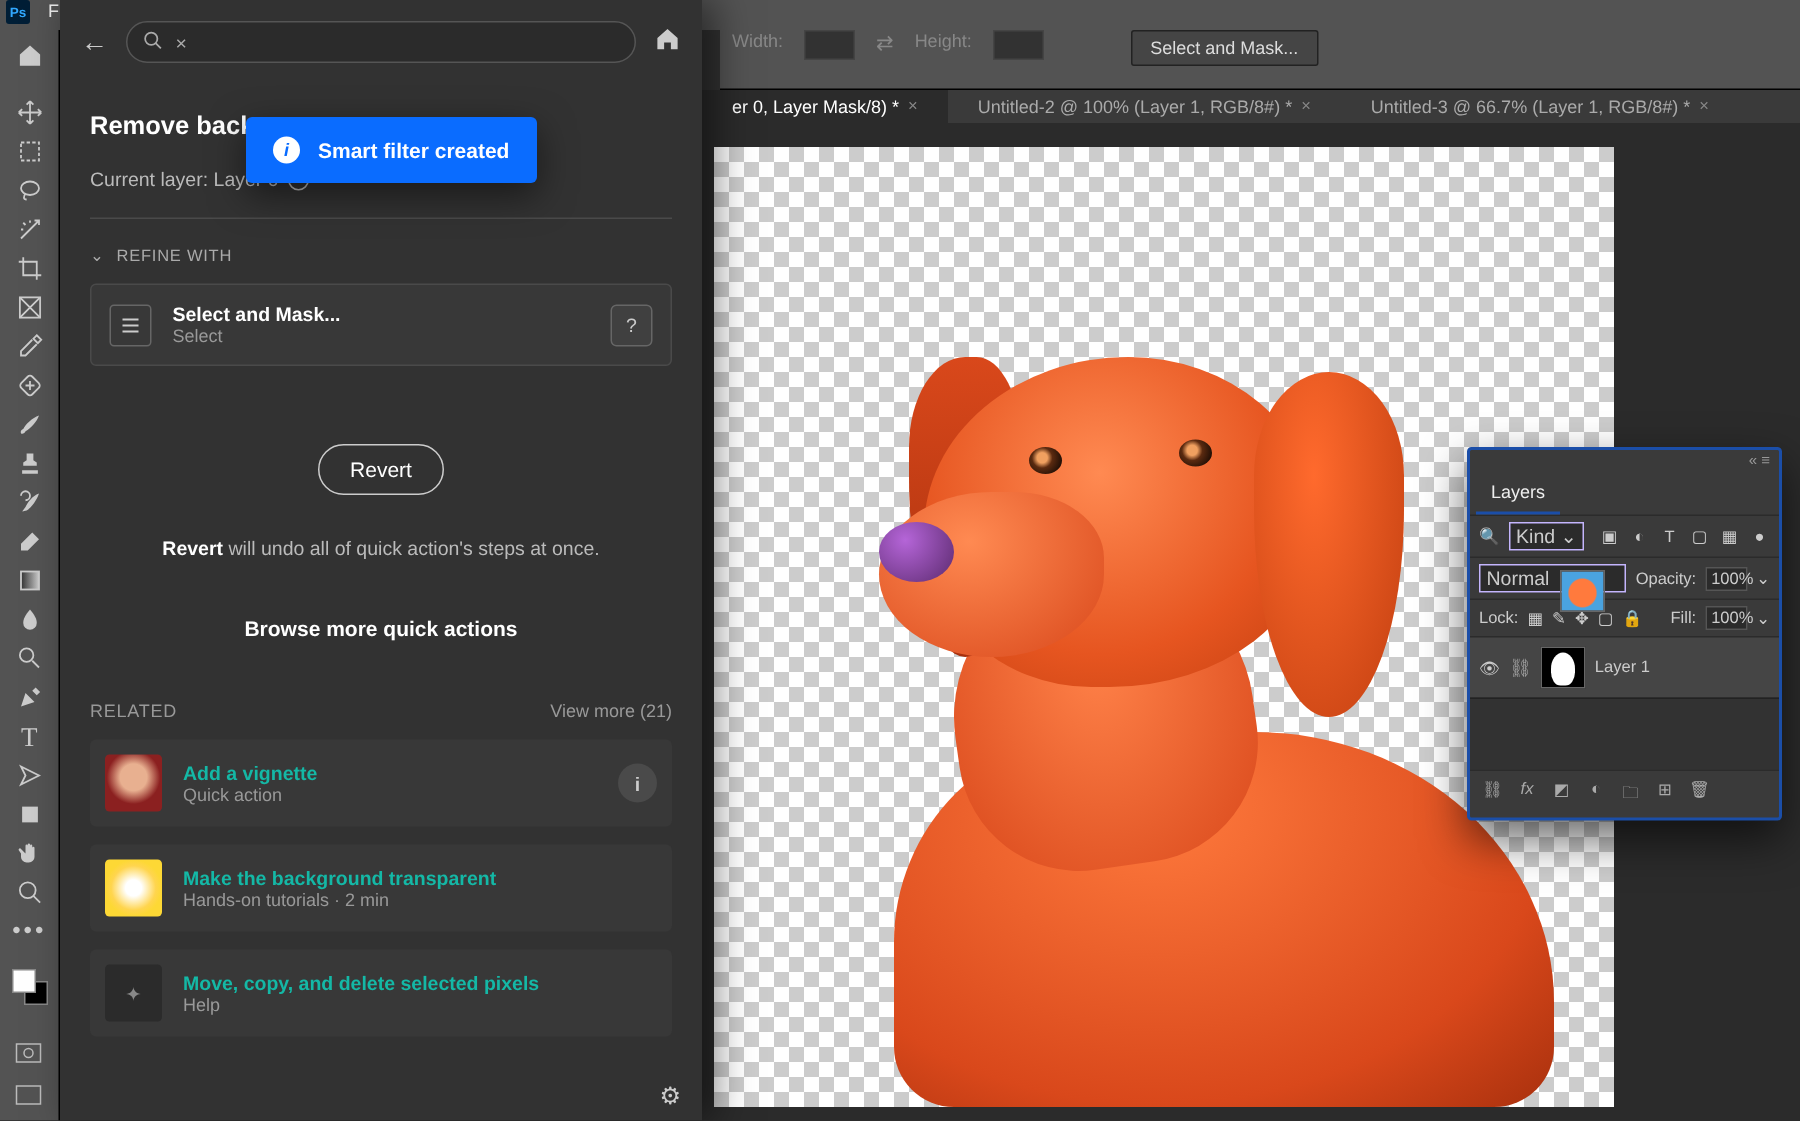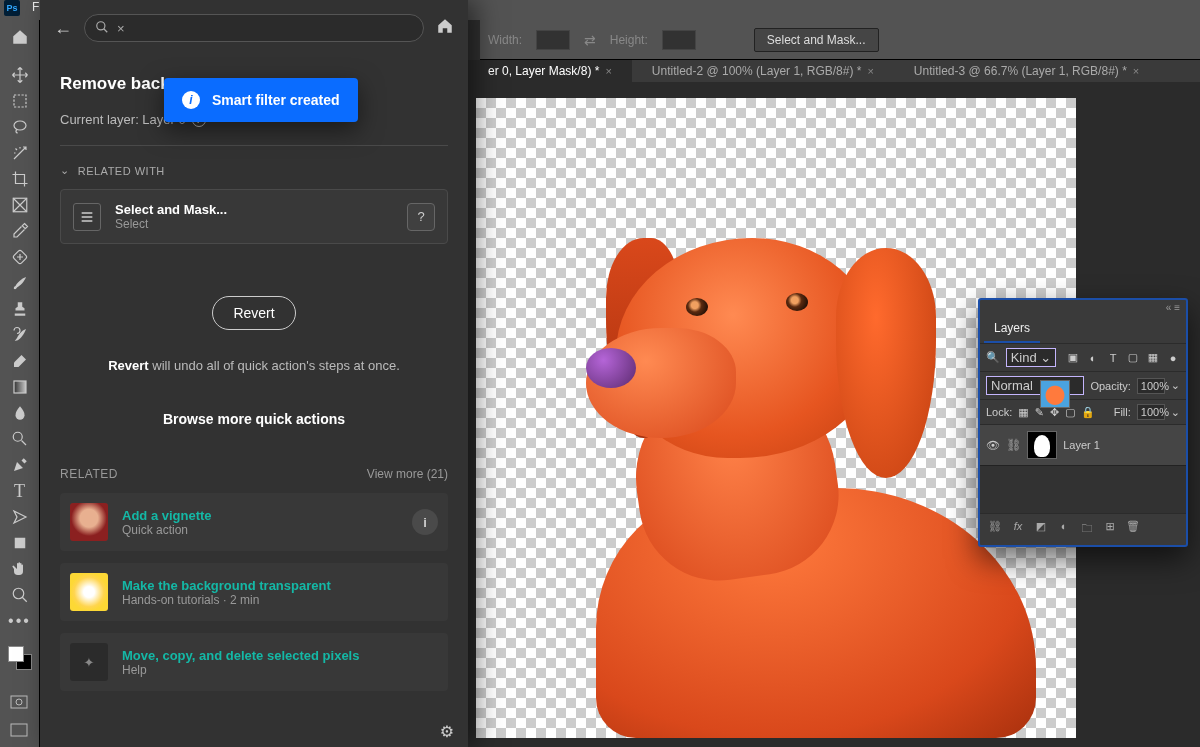--- a/index.html
+++ b/index.html
@@ -4,21 +4,21 @@
 <style>
 * { box-sizing: border-box; margin: 0; padding: 0; font-family: -apple-system, "Segoe UI", Arial, sans-serif; }
 body { background: #323232; color: #d5d5d5; width: 1200px; height: 747px; overflow: hidden; position: relative; font-size: 13px; }
 
 
 .menubar { height: 20px; background: #535353; display: flex; align-items: flex-start; padding: 0 4px; }
 .menubar .ps { width: 16px; height: 16px; background: #001e36; color: #31a8ff; font-size: 9px; font-weight: bold; display: flex; align-items: center; justify-content: center; border-radius: 2px; margin-right: 12px; }
 .menubar span { font-size: 12px; color: #eee; }
 
 
-.optbar { position: absolute; left: 480px; right: 0; top: 20px; height: 40px; background: #535353; border-bottom: 1px solid #000; display: flex; align-items: center; padding: 0 8px; gap: 14px; font-size: 12px; color: #888; }
+.optbar { position: absolute; left: 480px; right: 0; top: 20px; height: 40px; background: #535353; border-bottom: 1px solid #000; display: flex; align-items: flex-start; padding: 0 8px; gap: 14px; font-size: 12px; color: #888; }
 .optbar .fld { background: #323232; width: 34px; height: 20px; border: 1px solid #444; }
 .optbar .swap { color: #888; font-size: 14px; }
 .optbar .btn { background: #454545; border: 1px solid #222; padding: 4px 12px; color: #ddd; border-radius: 2px; }
 
 
 .doctabs { position: absolute; left: 468px; right: 0; top: 60px; height: 22px; background: #3a3a3a; display: flex; align-items: center; font-size: 12px; color: #aaa; }
 .doctabs .tab { padding: 0 20px; display: flex; align-items: center; gap: 6px; height: 100%; }
 .doctabs .tab.active { color: #fff; background: #2b2b2b; }
 .doctabs .x { font-size: 11px; color: #888; cursor: pointer; }
 
@@ -311,21 +311,21 @@
   </div>
   <div class="body">
     <h2>Remove backgrou</h2>
     <div class="cur">
       <span>Current layer: Layer 0</span>
       <span class="i">i</span>
     </div>
     <hr>
     <div class="refine">
       <span>⌄</span>
-      <span>RELATED WITH</span>
+      <span>REFINE WITH</span>
     </div>
     <div class="card">
       <div class="ic">
           <svg width="16" height="16" viewBox="0 0 24 24" stroke="#ccc" fill="none" stroke-width="2">
             <path d="M4 6h16M4 12h16M4 18h16"></path>
           </svg>
         </div>
       <div class="txt">
         <div class="t1">Select and Mask...</div>
         <div class="t2">Select</div>

